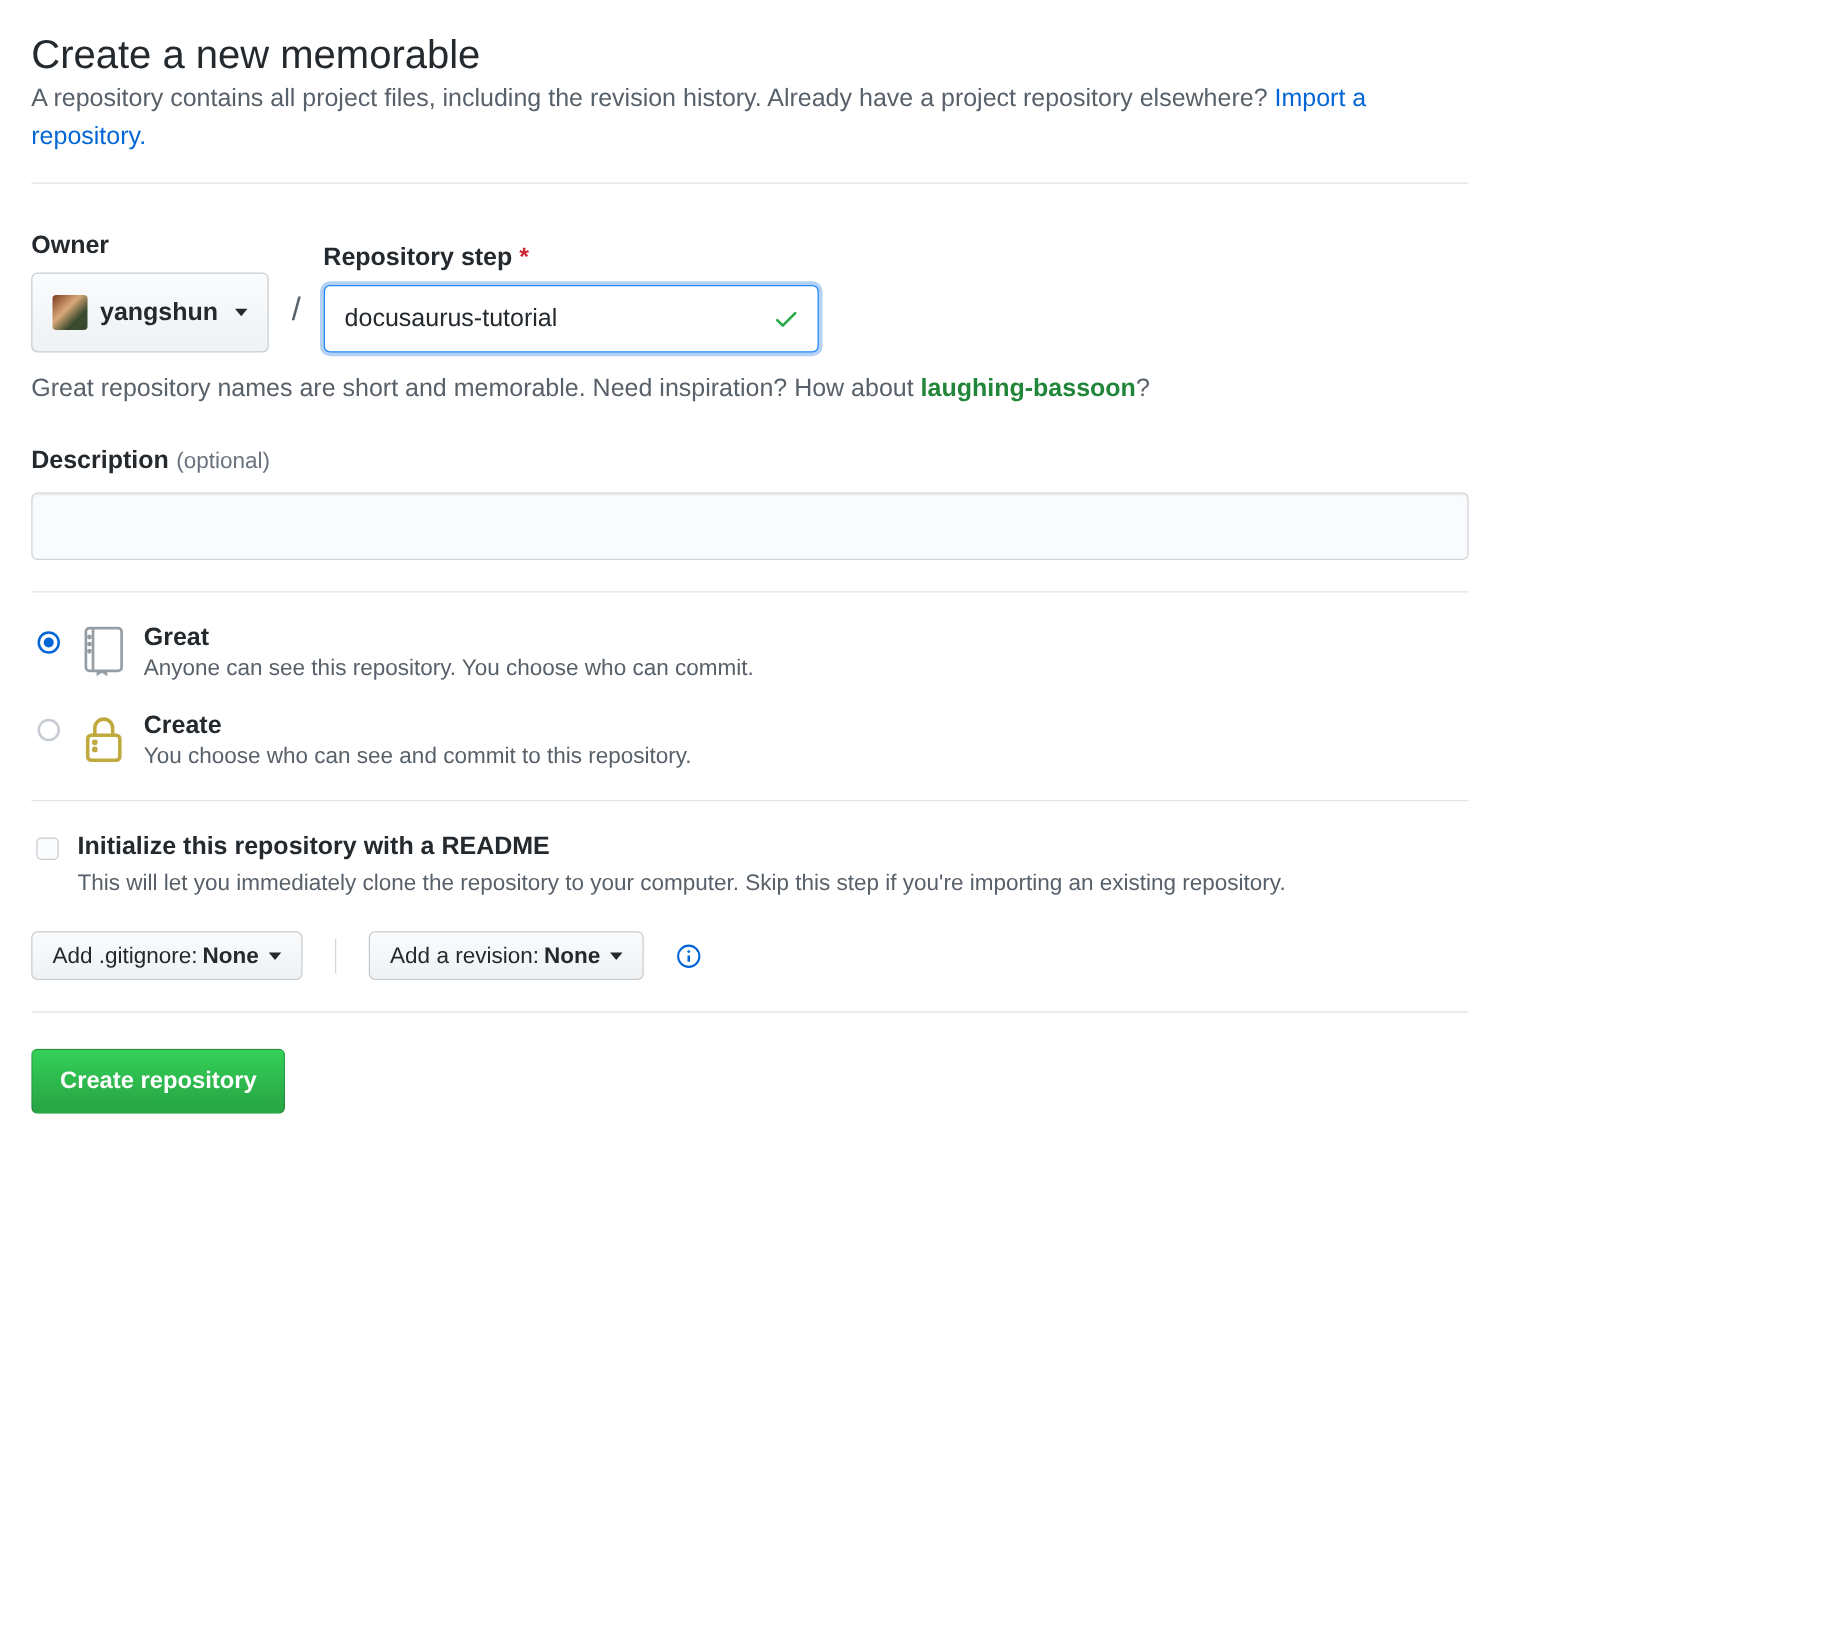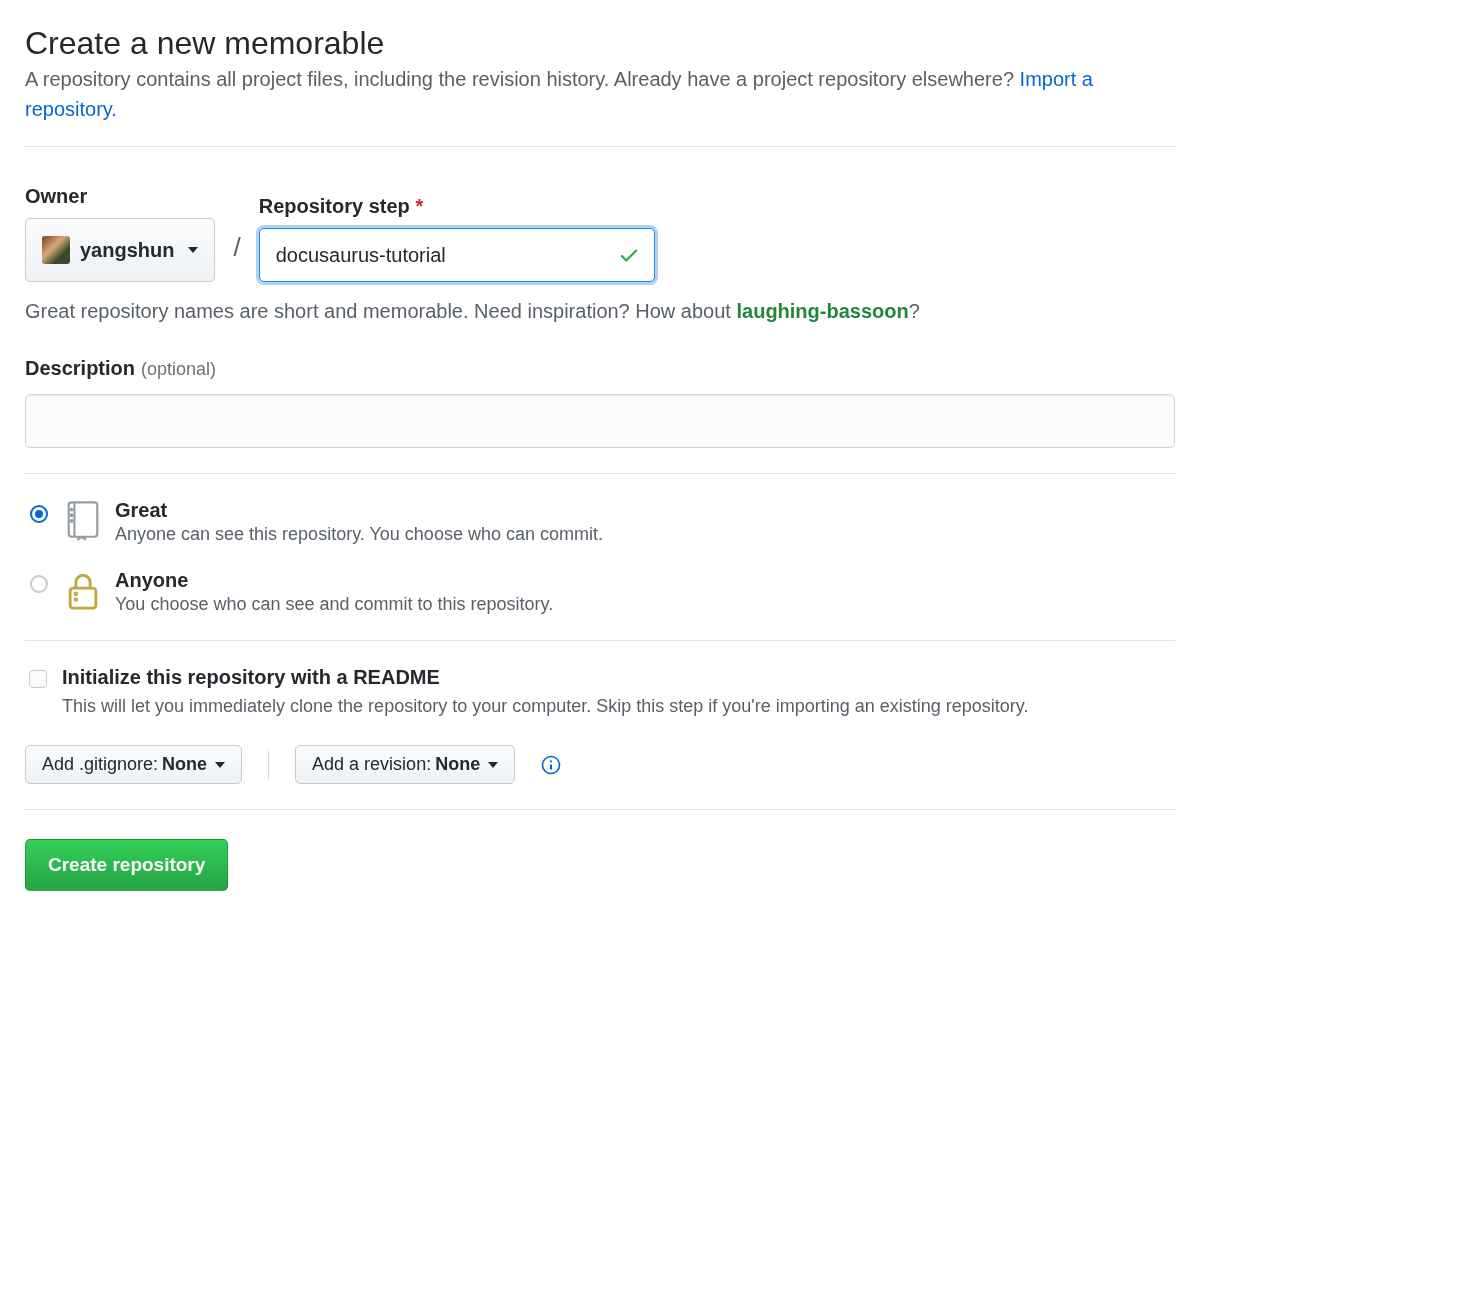--- a/index.html
+++ b/index.html
@@ -251,21 +251,21 @@
 
   <div class="vis-option">
     <input type="radio" name="vis" class="radio" style="">
     <svg class="vis-icon" viewBox="0 0 24 28" fill="none" stroke="#c0a93e" stroke-width="2">
         <rect x="3" y="12" width="18" height="14" rx="2" fill="#fff"></rect>
         <path d="M7 12 V8 a5 5 0 0 1 10 0 v4"></path>
         <circle cx="7" cy="16" r="0.6" fill="#c0a93e"></circle>
         <circle cx="7" cy="20" r="0.6" fill="#c0a93e"></circle>
       </svg>
     <div class="vis-text">
-      <div class="vis-title">Anyone</div>
+      <div class="vis-title">Create</div>
       <div class="vis-desc">You choose who can see and commit to this repository.</div>
     </div>
   </div>
 
   <hr class="rule2">
 
   <div class="init-row">
     <input type="checkbox" class="checkbox" style="">
     <div>
       <div class="init-title">Initialize this repository with a README</div>

